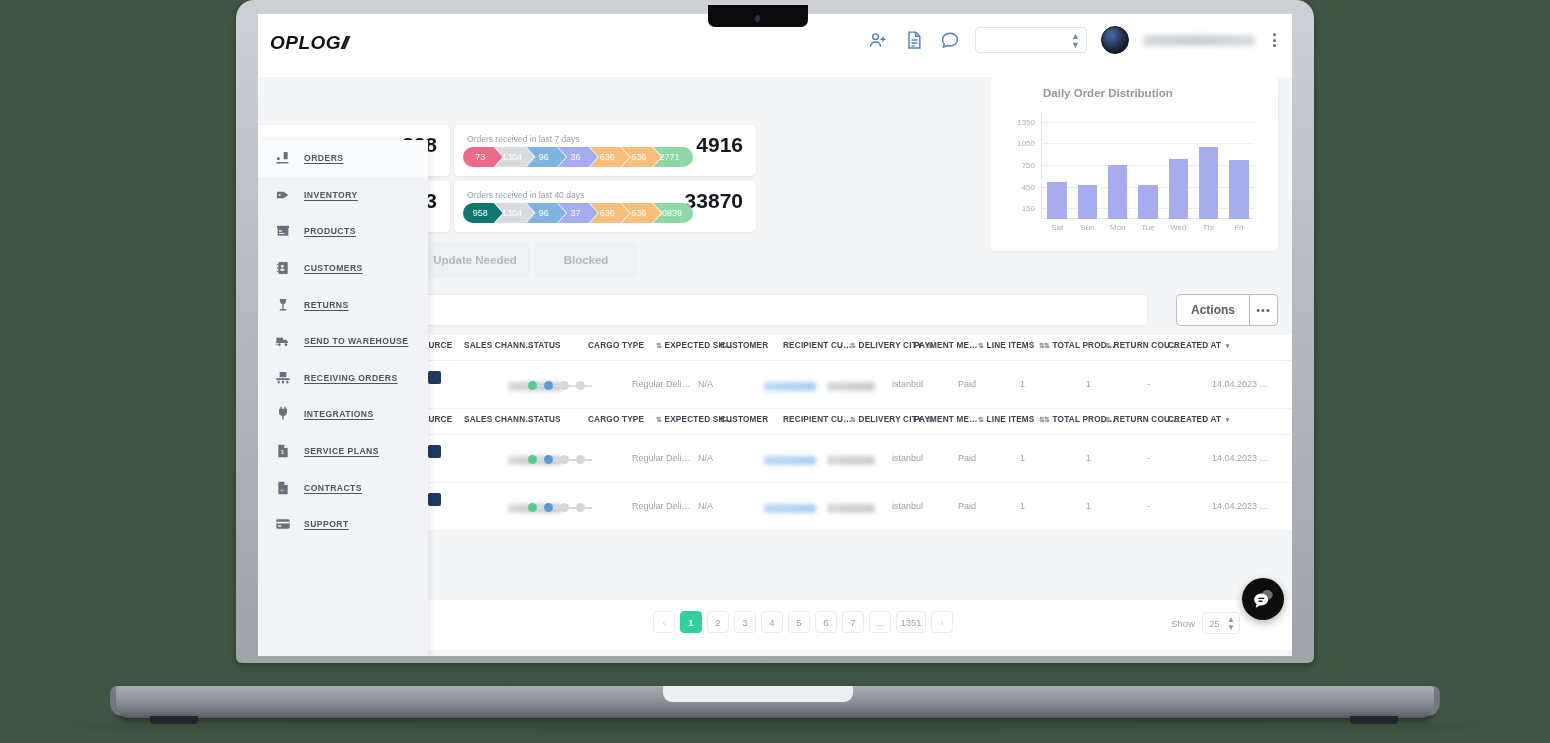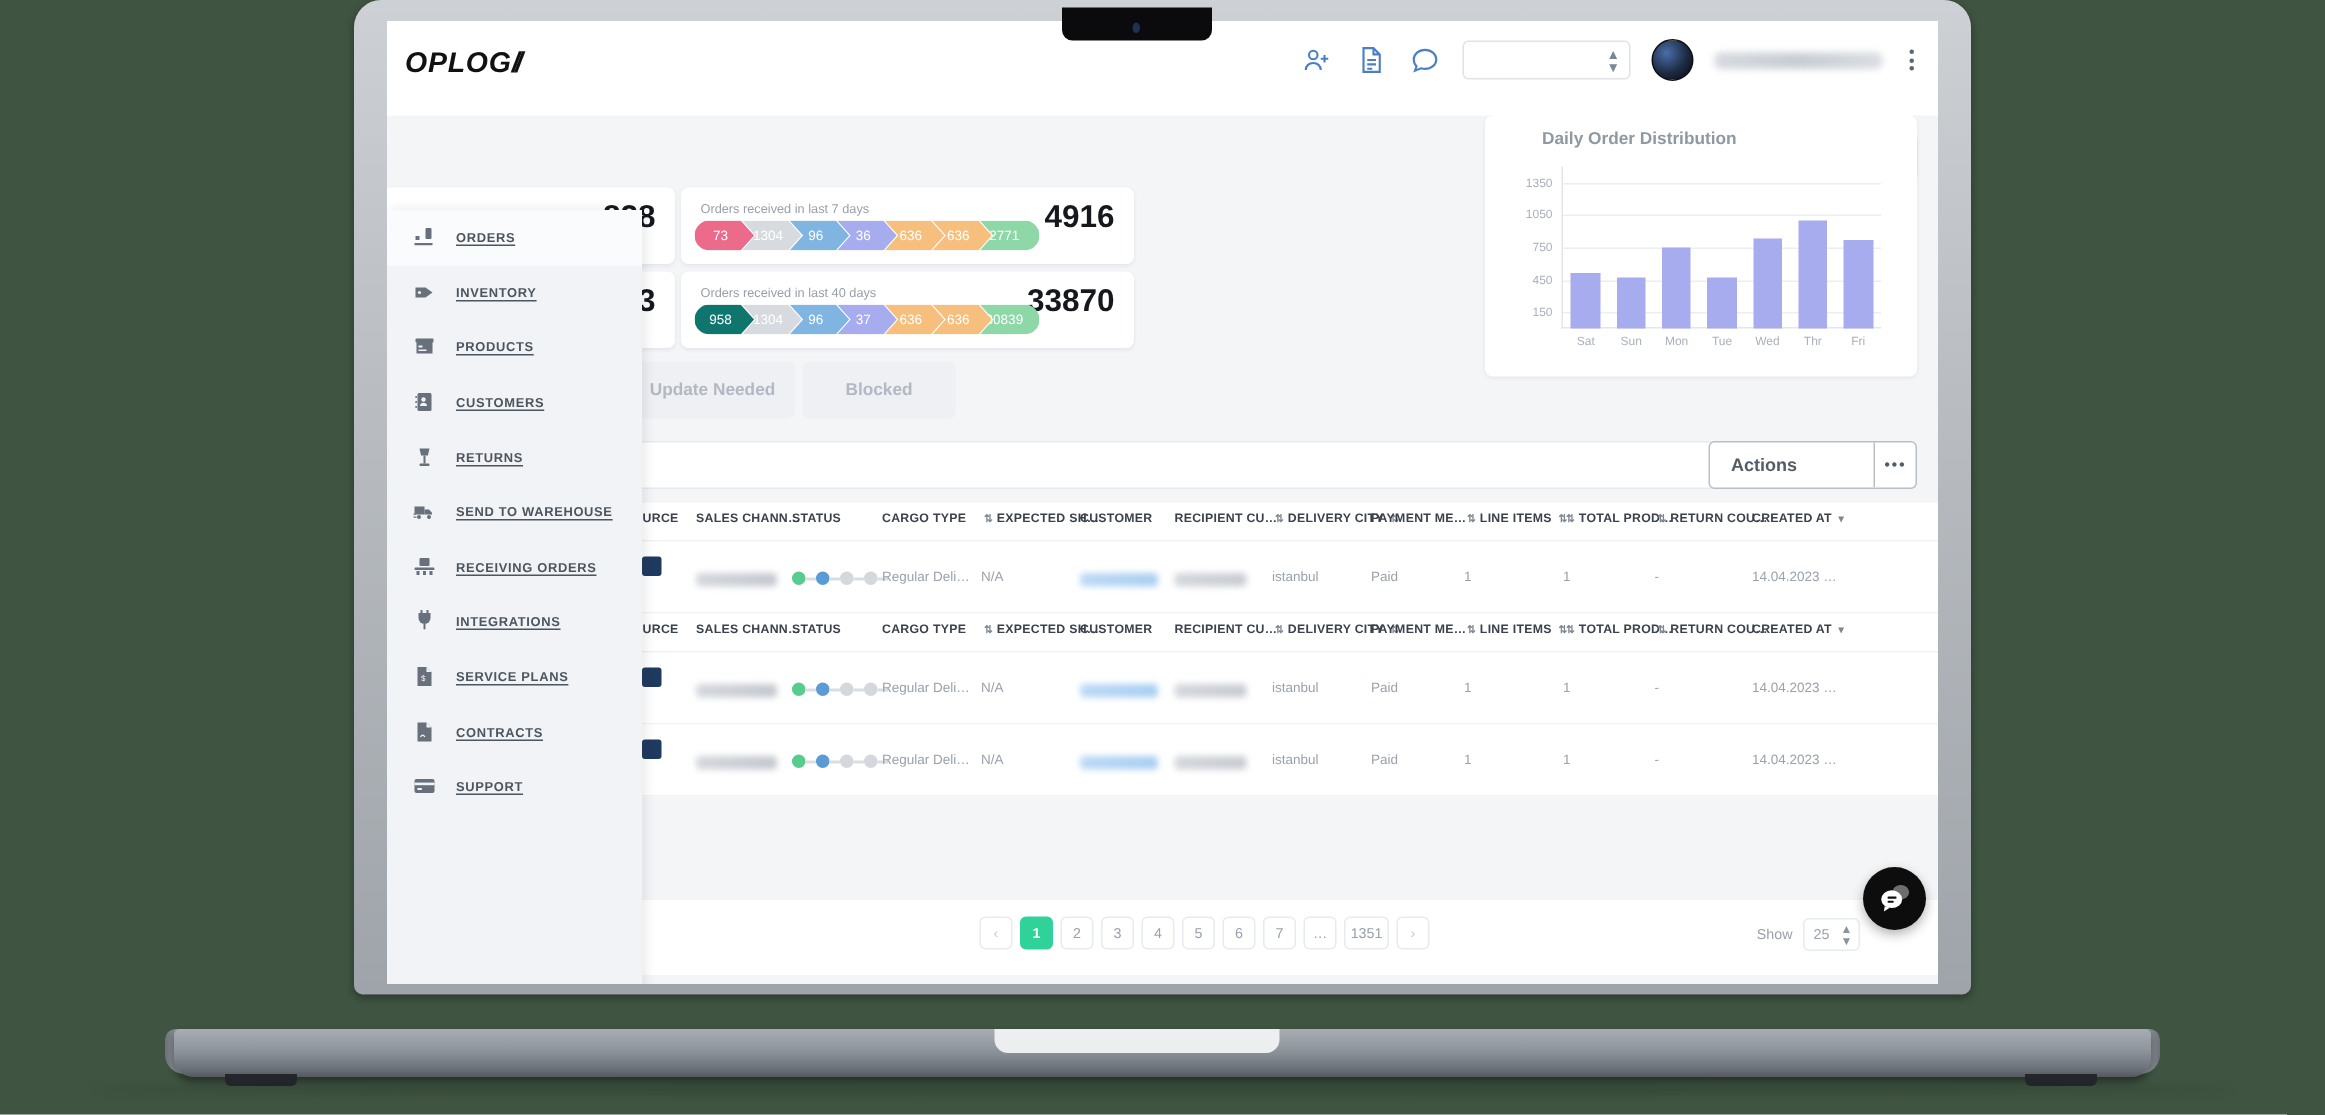--- a/index.html
+++ b/index.html
@@ -103,21 +103,21 @@
     color:#fff; font-size:9px; margin-right:-8px; padding:0 9px 0 4px;
     clip-path: polygon(0 0, calc(100% - 9px) 0, 100% 50%, calc(100% - 9px) 100%, 0 100%, 9px 50%); }
   .chev.first { border-radius:10px 0 0 10px;
     clip-path: polygon(0 0, calc(100% - 9px) 0, 100% 50%, calc(100% - 9px) 100%, 0 100%); }
   .chev.last { border-radius:0 10px 10px 0; padding-right:11px;
     clip-path: polygon(0 0, 100% 0, 100% 100%, 0 100%, 9px 50%); }
 
   
   .chart-card { position:absolute; right:14px; top:0px; width:288px; height:174px;
     background:#fff; border-radius:5px; box-shadow:0 1px 3px rgba(16,24,40,.07); }
-  .chart-title { position:absolute; left:22px; top:10px; font-size:11.5px; font-weight:bold; color:#8f98a3;padding-left:16px;}
+  .chart-title { position:absolute; left:37px; top:10px; font-size:11.5px; font-weight:bold; color:#8f98a3;padding-left:16px;}
   .plot { position:absolute; left:52px; top:34px; width:212px; height:108px; }
   .gridline { position:absolute; left:0; width:212px; height:1px; background:#eceef1;}
   .yaxis-lbl { position:absolute; right:100%; margin-right:7px; font-size:8px; color:#a9b1bb;
     transform:translateY(-50%); white-space:nowrap;}
   .axis-v { position:absolute; left:-1px; top:0; width:1px; height:108px; background:#e3e6ea;}
   .axis-h { position:absolute; left:-1px; bottom:0; width:213px; height:1px; background:#e3e6ea;}
   .bar { position:absolute; bottom:0; background:#a7acee; }
   .xlbl { position:absolute; top:112px; font-size:8px; color:#a9b1bb; text-align:center;
     transform:translateX(-50%); }
 
@@ -125,34 +125,34 @@
   .tabs { position:absolute; left:0; top:160px; width:1034px; height:48px; }
   .tab { position:absolute; top:4px; height:38px; border-radius:4px; display:flex;
     align-items:center; justify-content:center; font-size:11.5px; font-weight:bold;
     color:#b3b8c2; background:#eef0f3; cursor:pointer;}
 
   
   .toolbar { position:absolute; left:0; top:208px; width:1034px; height:50px;}
   .searchbox { position:absolute; left:0px; top:9px; width:890px; height:32px;
     background:#fff; border:1px solid #e6e9ed; border-radius:4px;}
   .actions-btn { position:absolute; right:14px; top:9px; display:flex; height:32px;
-    border:1px solid #b9bec6; border-radius:4px; overflow:hidden; background:#fff;gap:37px;}
+    border:1px solid #b9bec6; border-radius:4px; overflow:hidden; background:#fff;}
   .actions-btn .main { padding:0 14px; display:flex; align-items:center;
     font-size:12px; font-weight:bold; color:#555c66; cursor:pointer;}
   .actions-btn .more { width:28px; display:flex; align-items:center; justify-content:center;
     border-left:1px solid #b9bec6; color:#555c66; cursor:pointer;}
 
   
   .table { position:absolute; left:0; top:258px; width:1034px; height:265px; overflow:hidden;}
   .thead { position:absolute; width:1034px; height:26px; background:#fff; border-bottom:1px solid #eef0f3;}
   .th { position:absolute; top:6px; font-size:8.2px; font-weight:bold; color:#3b424b;
     letter-spacing:.2px; white-space:nowrap; }
   .sortic { font-size:7px; color:#7e8792; margin-left:2px; }
   .trow { position:absolute; width:1034px; height:48px; background:#fff; border-bottom:1px solid #f1f3f5;}
-  .td { position:absolute; top:18px; font-size:9px; color:#9aa2ad; white-space:nowrap;}
+  .td { position:absolute; top:18px; font-size:9px; color:#9aa2ad; white-space:nowrap;margin-left:44px;}
   .blurtxt { height:9px; border-radius:3px; filter:blur(2.2px); }
   .chkbox { position:absolute; left:170px; top:10px; width:13px; height:13px; background:#1f3a5f; border-radius:2px;}
   .statusdots { position:absolute; top:20px; display:flex; align-items:center; }
   .statusdots i { width:9px; height:9px; border-radius:50%; display:block;}
   .statusdots .lnk { width:7px; height:2px; background:#d9dde2; display:block;}
 
   
   .pager { position:absolute; left:0; top:523px; width:1034px; height:50px; background:#fff;}
   .pg-entries { position:absolute; left:0px; top:18px; font-size:9.5px; color:#9aa2ad;}
   .pages { position:absolute; left:395px; top:11px; display:flex; gap:5px; align-items:center;}

